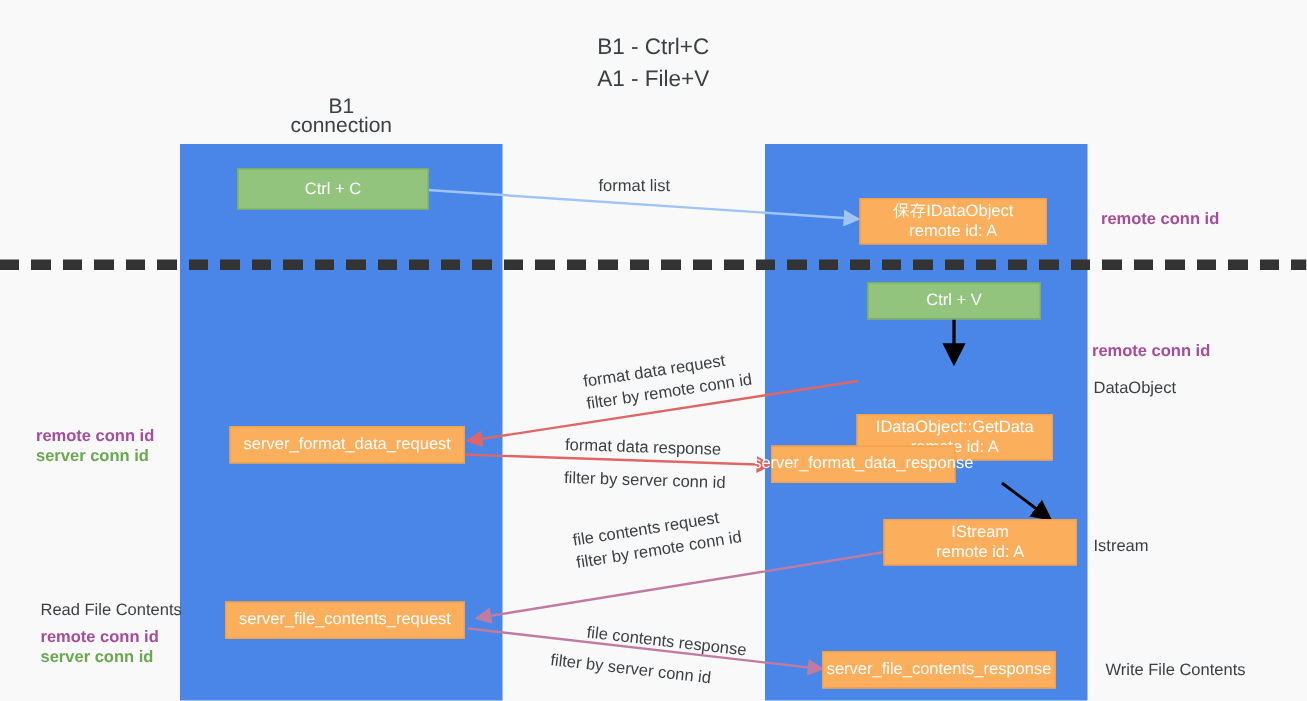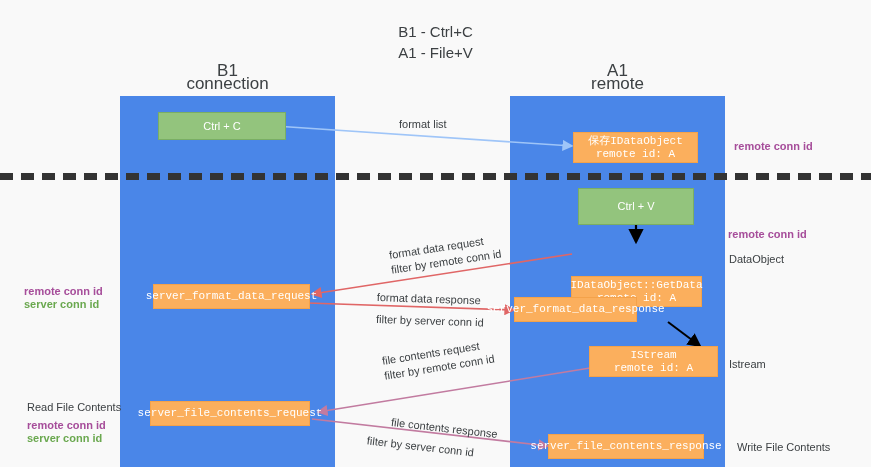--- a/index.html
+++ b/index.html
@@ -9,31 +9,31 @@
     font-family:"Liberation Sans","DejaVu Sans",sans-serif;
     color:#3c4043;
     overflow:hidden;
     position:relative;
   }
   #stage{position:absolute;left:0;top:16px;width:871px;height:467px;}
   .lane{position:absolute;background:#4a86e8;}
   .lane-b1{left:120px;top:80px;width:215px;height:380px;}
   .lane-a1{left:510px;top:80px;width:215px;height:380px;}
 
-  .hdr{position:absolute;text-align:center;font-size:17px;line-height:13px;color:#3c4043;}
+  .hdr{position:absolute;text-align:center;font-size:14px;line-height:13px;color:#3c4043;}
   .hdr .l2{display:block;}
 
   .title{position:absolute;left:0;top:5px;width:871px;text-align:center;
          font-size:15px;line-height:21px;color:#3c4043;}
 
   .box{position:absolute;box-sizing:border-box;display:flex;flex-direction:column;
        align-items:center;justify-content:center;text-align:center;
        font-size:11px;line-height:13px;color:#ffffff;}
   .box.green{background:#93c47d;border:1px solid #7aae64;}
-  .box.orange{background:#fbaf5d;border:1px solid #f4a24a;font-family:Liberation Mono, monospace;}
+  .box.orange{background:#fbaf5d;border:1px solid #f4a24a;}
 
   .lbl{position:absolute;font-size:11px;line-height:14px;color:#3c4043;white-space:nowrap;}
   .lbl.purple{color:#a64d9a;font-weight:bold;}
   .lbl.green-t{color:#6aa84f;font-weight:bold;}
 
   .rot{position:absolute;font-size:11px;line-height:15px;color:#3c4043;white-space:nowrap;
        transform-origin:0 0;}
 
   svg.overlay{position:absolute;left:0;top:0;width:871px;height:467px;pointer-events:none;}
 
@@ -46,24 +46,20 @@
 <div id="stage">
 
   <div class="title">
     <div>B1 - Ctrl+C</div>
     <div>A1 - File+V</div>
   </div>
 
   <div class="hdr" style="left:120px;top:48px;width:215px;">
     <span>B1</span>
     <span class="l2">connection</span>
-  </div>
-  <div class="hdr" style="left:510px;top:48px;width:215px;">
-    <span>A1</span>
-    <span class="l2">remote</span>
   </div>
 
   <div class="lane lane-b1"></div>
   <div class="lane lane-a1"></div>
 
   <svg class="overlay" viewBox="0 0 871 467">
     <defs>
       <marker id="ah-blue" markerWidth="7" markerHeight="7" refX="6" refY="3.5" orient="auto">
         <path d="M0,0 L7,3.5 L0,7 z" fill="#9fc5f8"></path>
       </marker>
@@ -97,21 +93,21 @@
 
   <div class="box green" style="left:158px;top:96px;width:128px;height:28px;">
     <span>Ctrl + C</span>
   </div>
 
   <div class="box orange" style="left:573px;top:116px;width:125px;height:31px;">
     <span>保存IDataObject</span>
     <span>remote id: A</span>
   </div>
 
-  <div class="box green" style="left:578px;top:172px;width:116px;height:37px;">
+  <div class="box green" style="left:578px;top:172px;width:116px;height:25px;">
     <span>Ctrl + V</span>
   </div>
 
   <div class="box orange" style="left:571px;top:227px;width:131px;height:31px;margin-top:33px;">
     <span>IDataObject::GetData</span>
     <span>remote id: A</span>
   </div>
 
   <div class="box orange" style="left:153px;top:268px;width:157px;height:25px;">
     <span>server_format_data_request</span>

